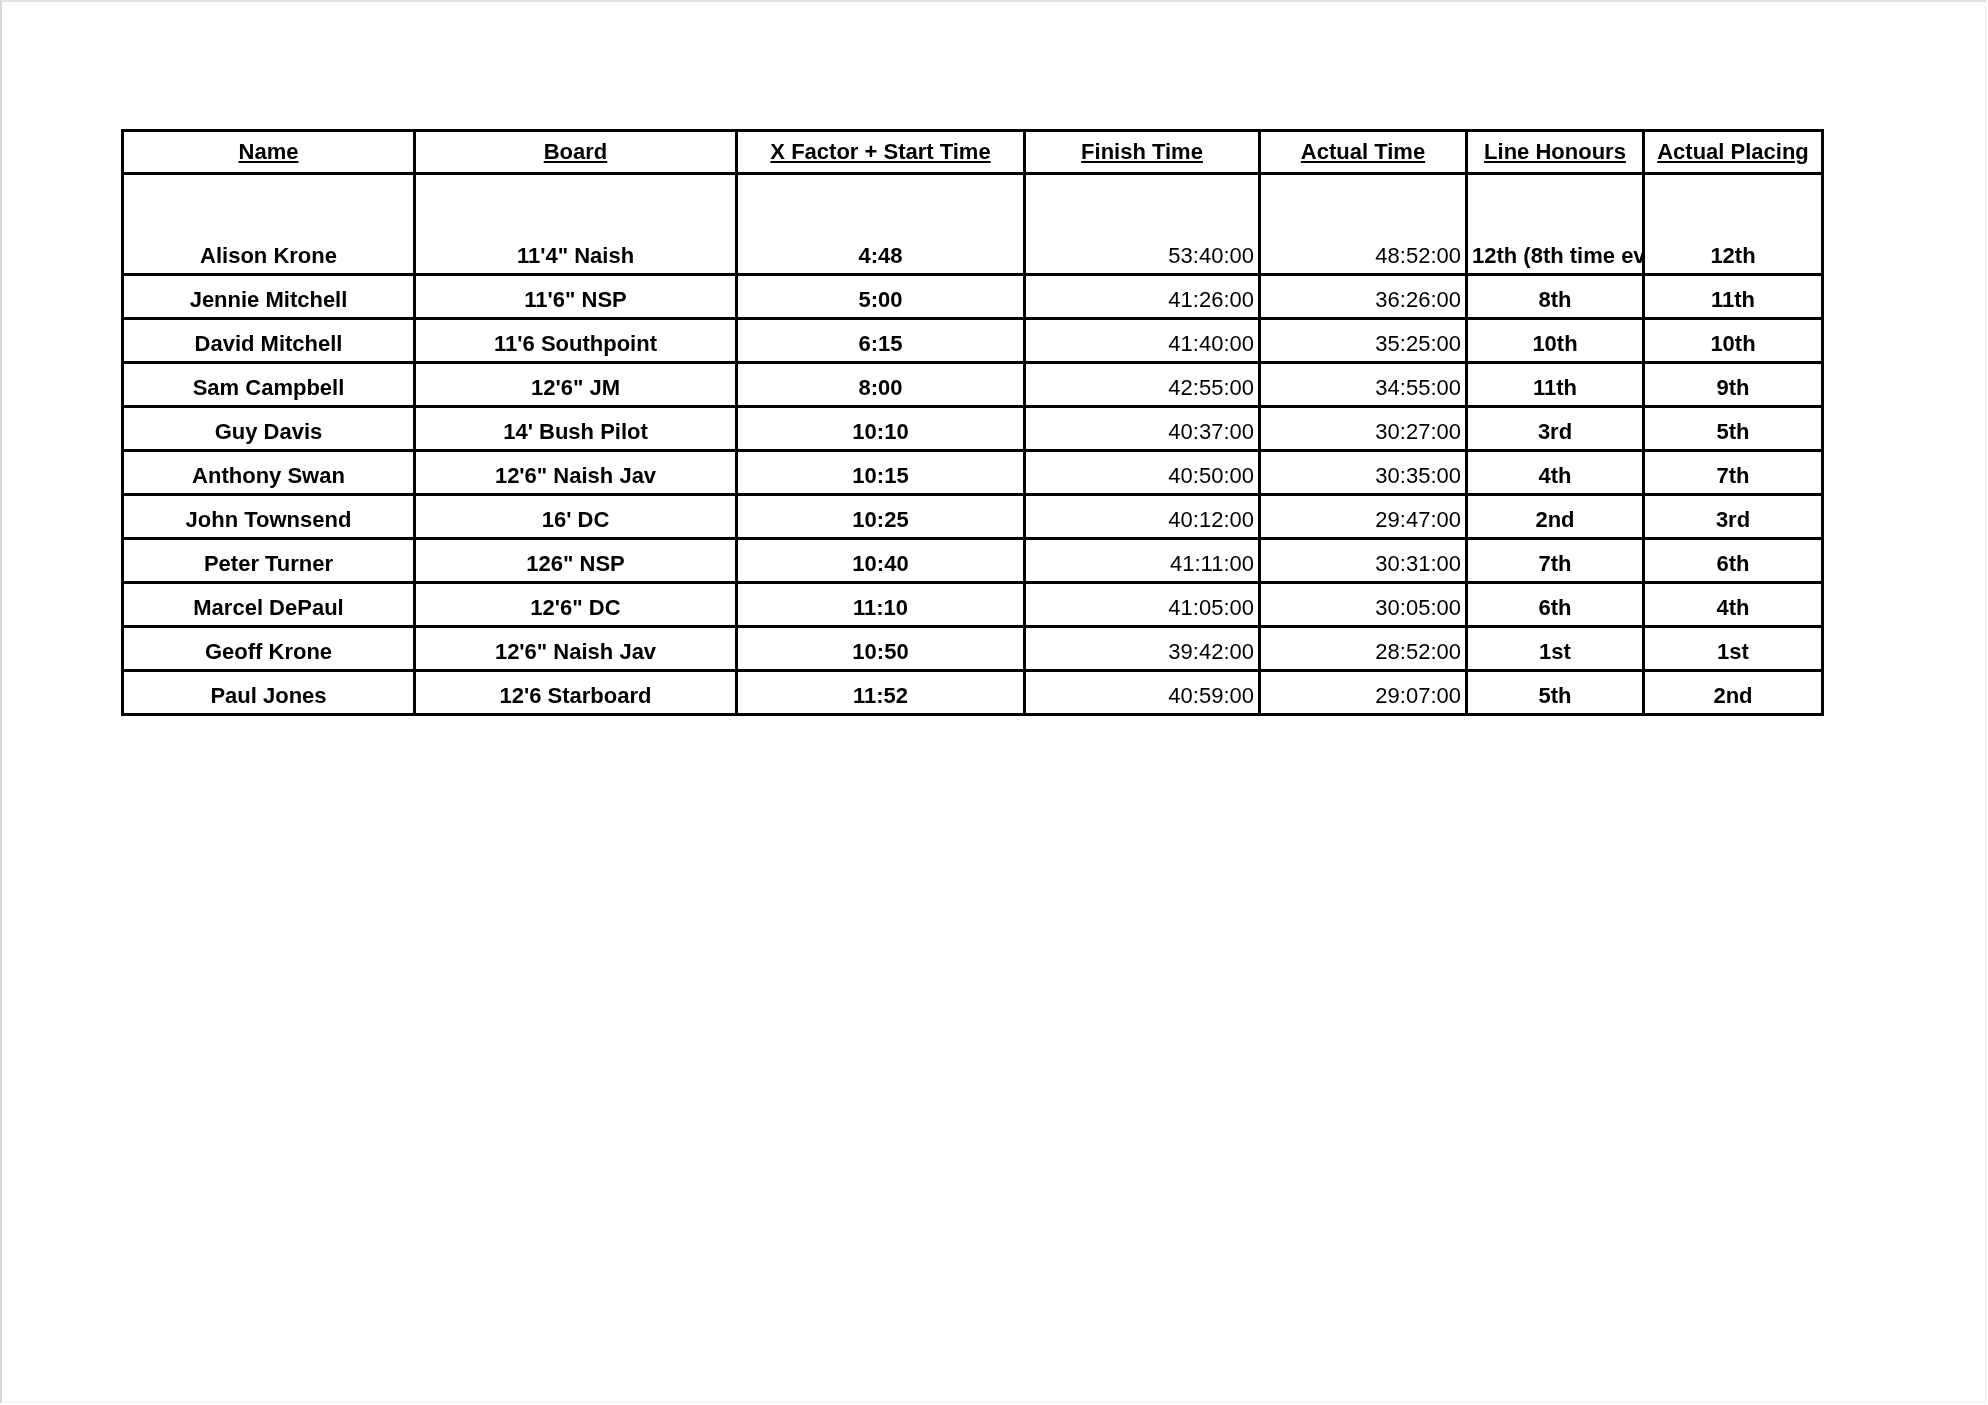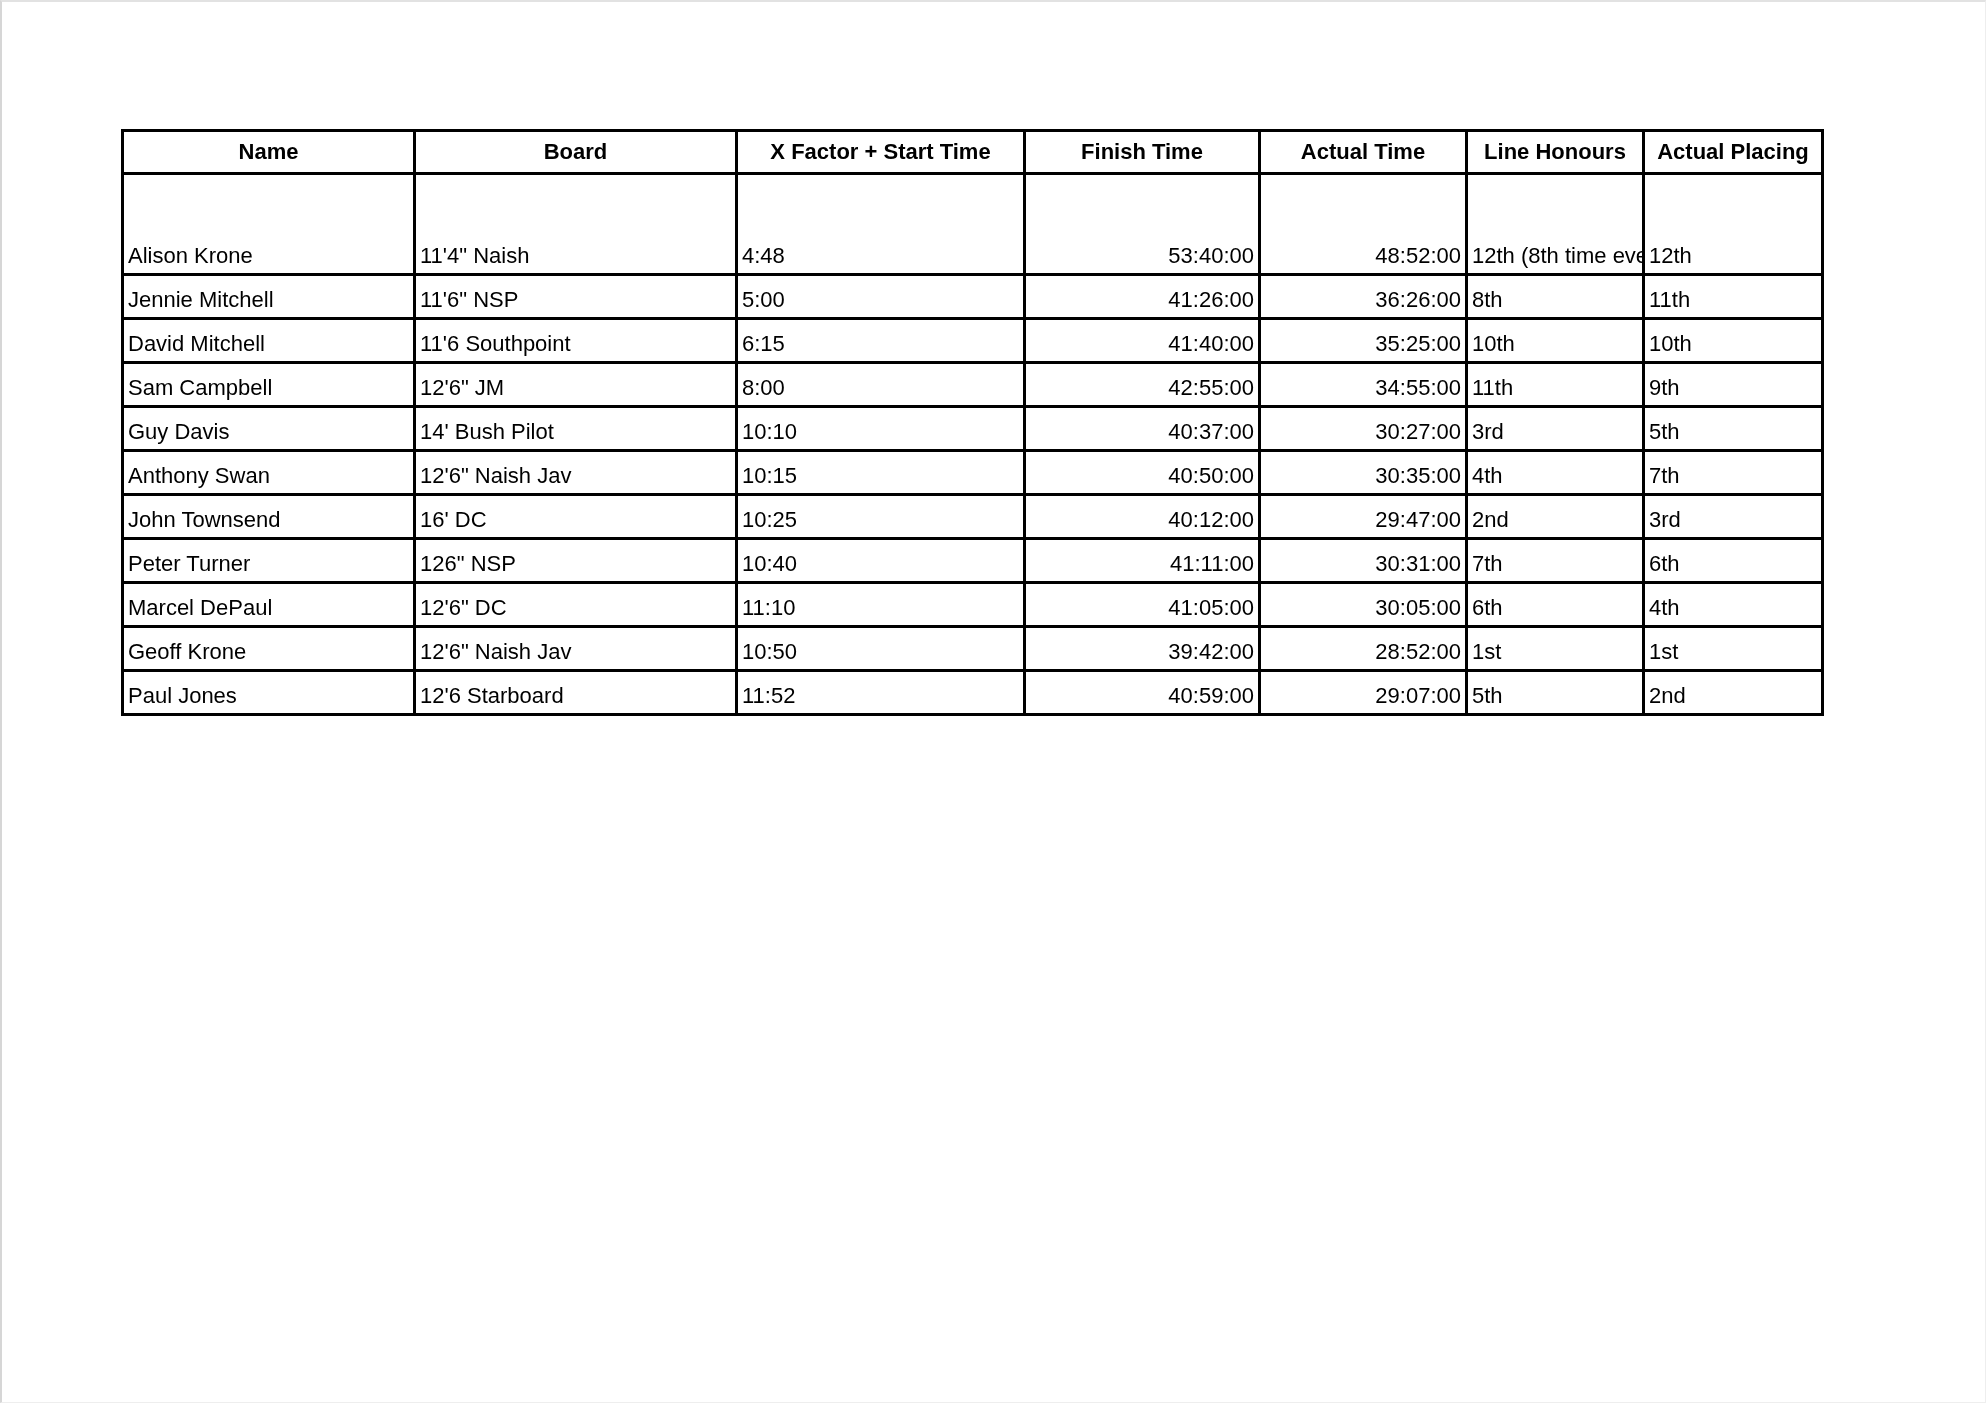--- a/index.html
+++ b/index.html
@@ -8,24 +8,24 @@
   .page { position: absolute; left: 0; top: 0; width: 1986px; height: 1403px;
           border-left: 2px solid #d6d6d6; border-top: 2px solid #e2e2e2;
           border-right: 1px solid #eeeeee; border-bottom: 1px solid #eeeeee;
           box-sizing: border-box; background: #fff; }
   table.results { position: absolute; left: 119px; top: 127px;
                   border-collapse: collapse; table-layout: fixed;
                   width: 1700px; font-size: 22px; }
   table.results th, table.results td { border: 3px solid #000; padding: 0 4px;
                   white-space: nowrap; overflow: hidden; line-height: 30px; }
   table.results th { height: 40px; font-weight: bold; text-align: center;
-                     vertical-align: middle; }
+                     text-decoration: underline; vertical-align: middle; }
   table.results td { height: 39px; vertical-align: bottom; padding-bottom: 2px; }
   table.results tr.tall td { height: 96px; }
-  td.left { text-align: left; }
+  td.left { text-align: center; font-weight: bold; }
   td.right { text-align: right; margin-left: 8px; }
   td.wrap { white-space: normal; line-height: 34px; }
 </style>
 </head>
 <body>
 
 <div class="page">
   <table class="results">
     <colgroup id="cols">
         <col style="width: 292px;">

